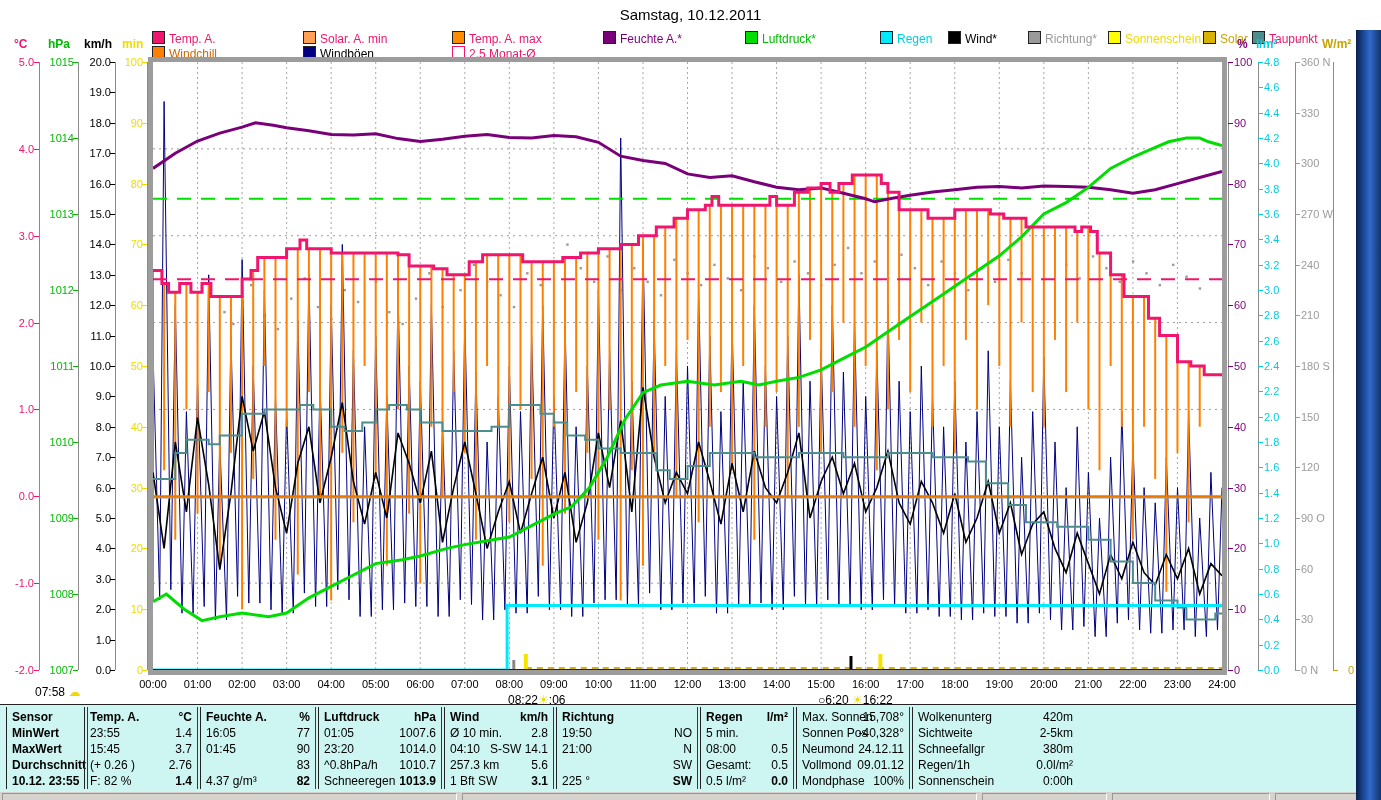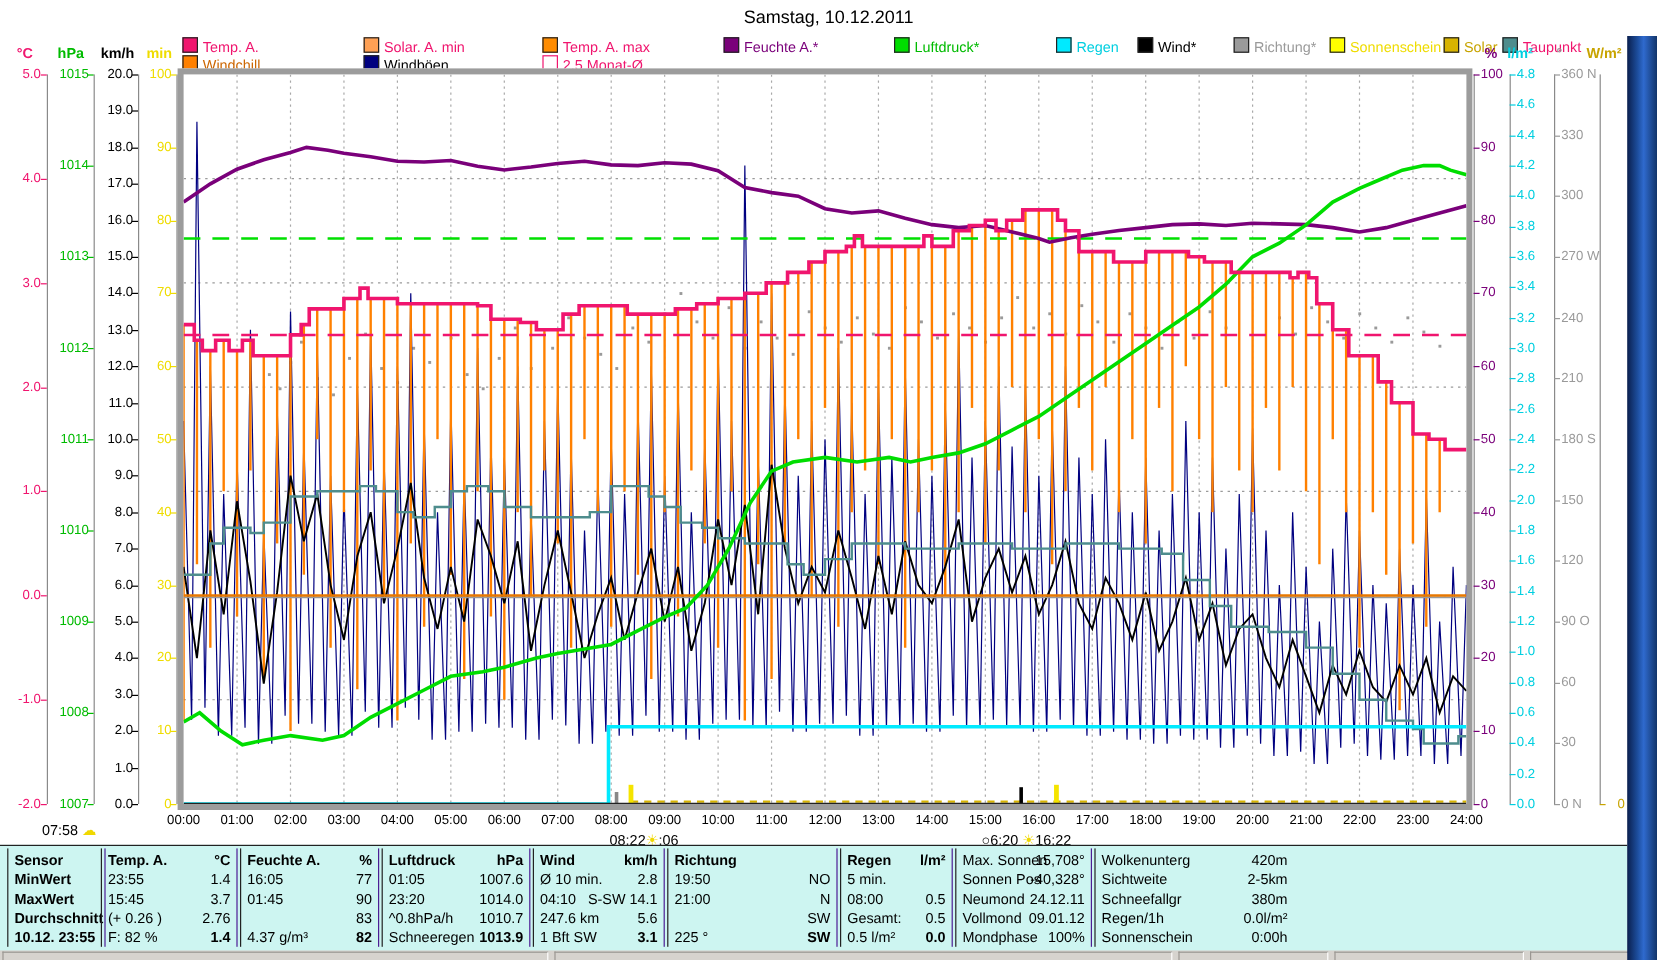--- a/index.html
+++ b/index.html
@@ -621,21 +621,21 @@
         </div>
         <div class="trow" style="top: 18px;">
           <span class="lt">Ø 10 min.</span>
           <span class="rt">2.8</span>
         </div>
         <div class="trow" style="top: 34px;">
           <span class="lt">04:10</span>
           <span class="rt">S-SW 14.1</span>
         </div>
         <div class="trow" style="top: 50px;">
-          <span class="lt">247.6 km</span>
+          <span class="lt">257.3 km</span>
           <span class="rt">5.6</span>
         </div>
         <div class="trow" style="top: 66px;">
           <span class="lt">1 Bft SW</span>
           <span class="rt b">3.1</span>
         </div>
       </div>
       <div class="tgroup" style="left: 556px; width: 140px;">
         <div class="trow" style="top: 2px;">
           <span class="lt b">Richtung</span>

